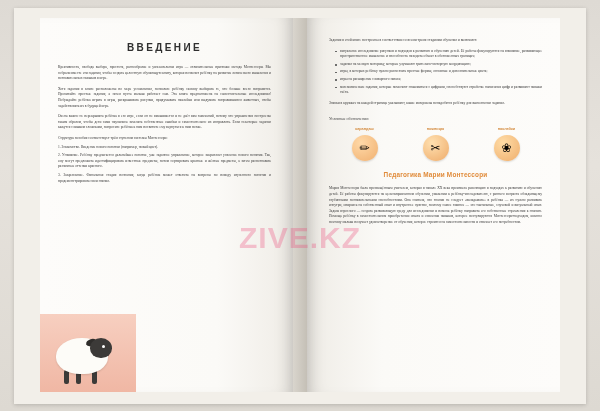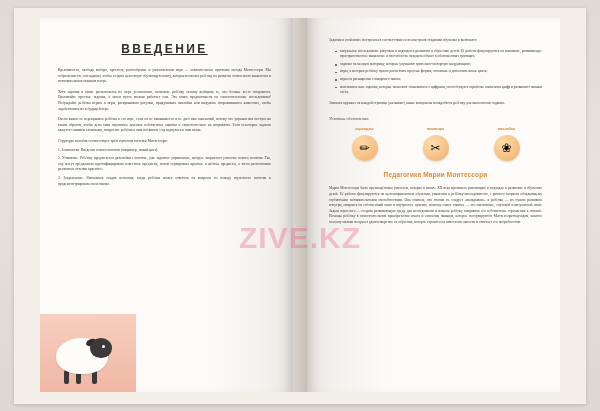--- a/index.html
+++ b/index.html
@@ -37,24 +37,23 @@
   
   .gutter{
     position:absolute;left:279px;top:10px;width:42px;bottom:12px;
     background:linear-gradient(90deg,#d9d5cd 0%,#bdb8ae 45%,#c9c4bb 55%,#dcd8d1 100%);
   }
   .page-inner{padding:18px 20px 10px 20px;}
   .page.left .page-inner{padding:20px 22px 10px 18px;}
   .page.right .page-inner{padding:20px 18px 10px 22px;}
 
   h1.section-title{
-    font-size:12px;letter-spacing:2.4px;font-weight:700;
+    font-size:10px;letter-spacing:2.4px;font-weight:700;
     text-align:center;color:#2f2f2f;margin:4px 0 12px 0;
     font-family:"Liberation Sans", sans-serif;
-    text-decoration:underline;
   }
   p.body{
     font-size:3.6px;line-height:5.6px;color:#3a3a3a;
     text-align:justify;margin:0 0 5px 0;
     font-family:"Liberation Serif", serif;
   }
   p.body.small-gap{margin-bottom:3px;}
   ul.bullets{margin:0 0 5px 0;padding-left:8px;}
   ul.bullets li{
     font-size:3.6px;line-height:5.6px;color:#3a3a3a;

